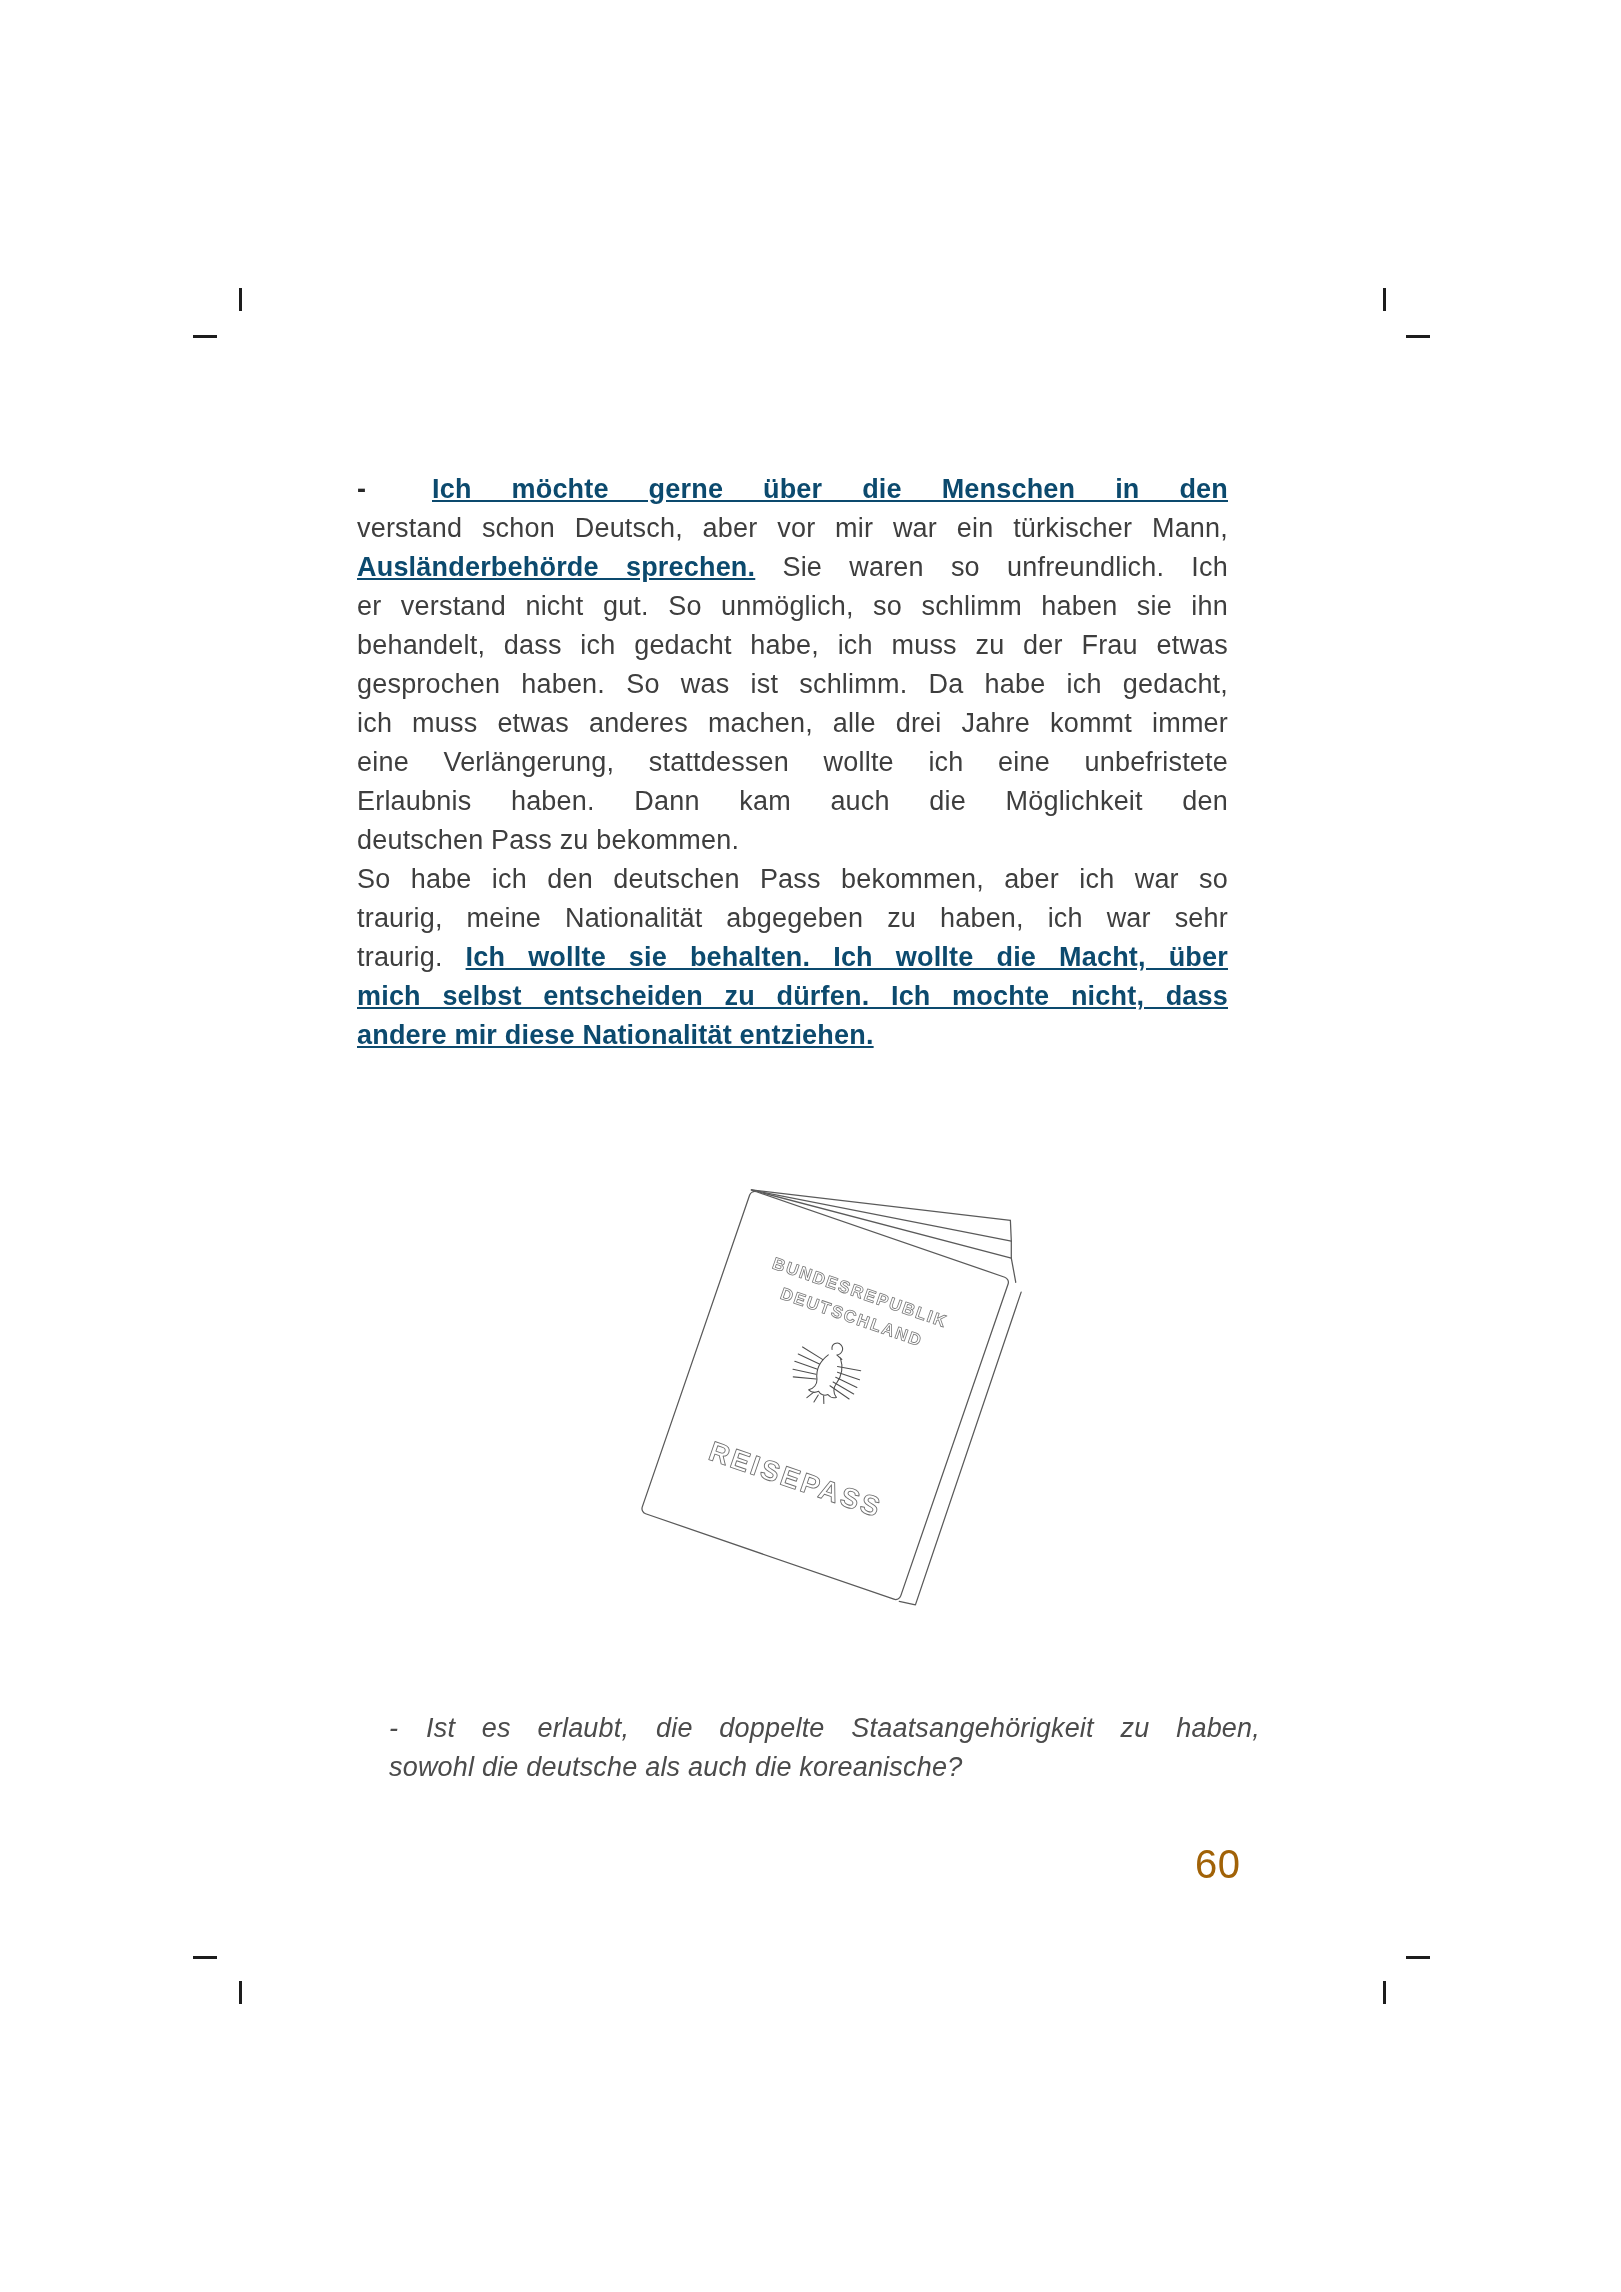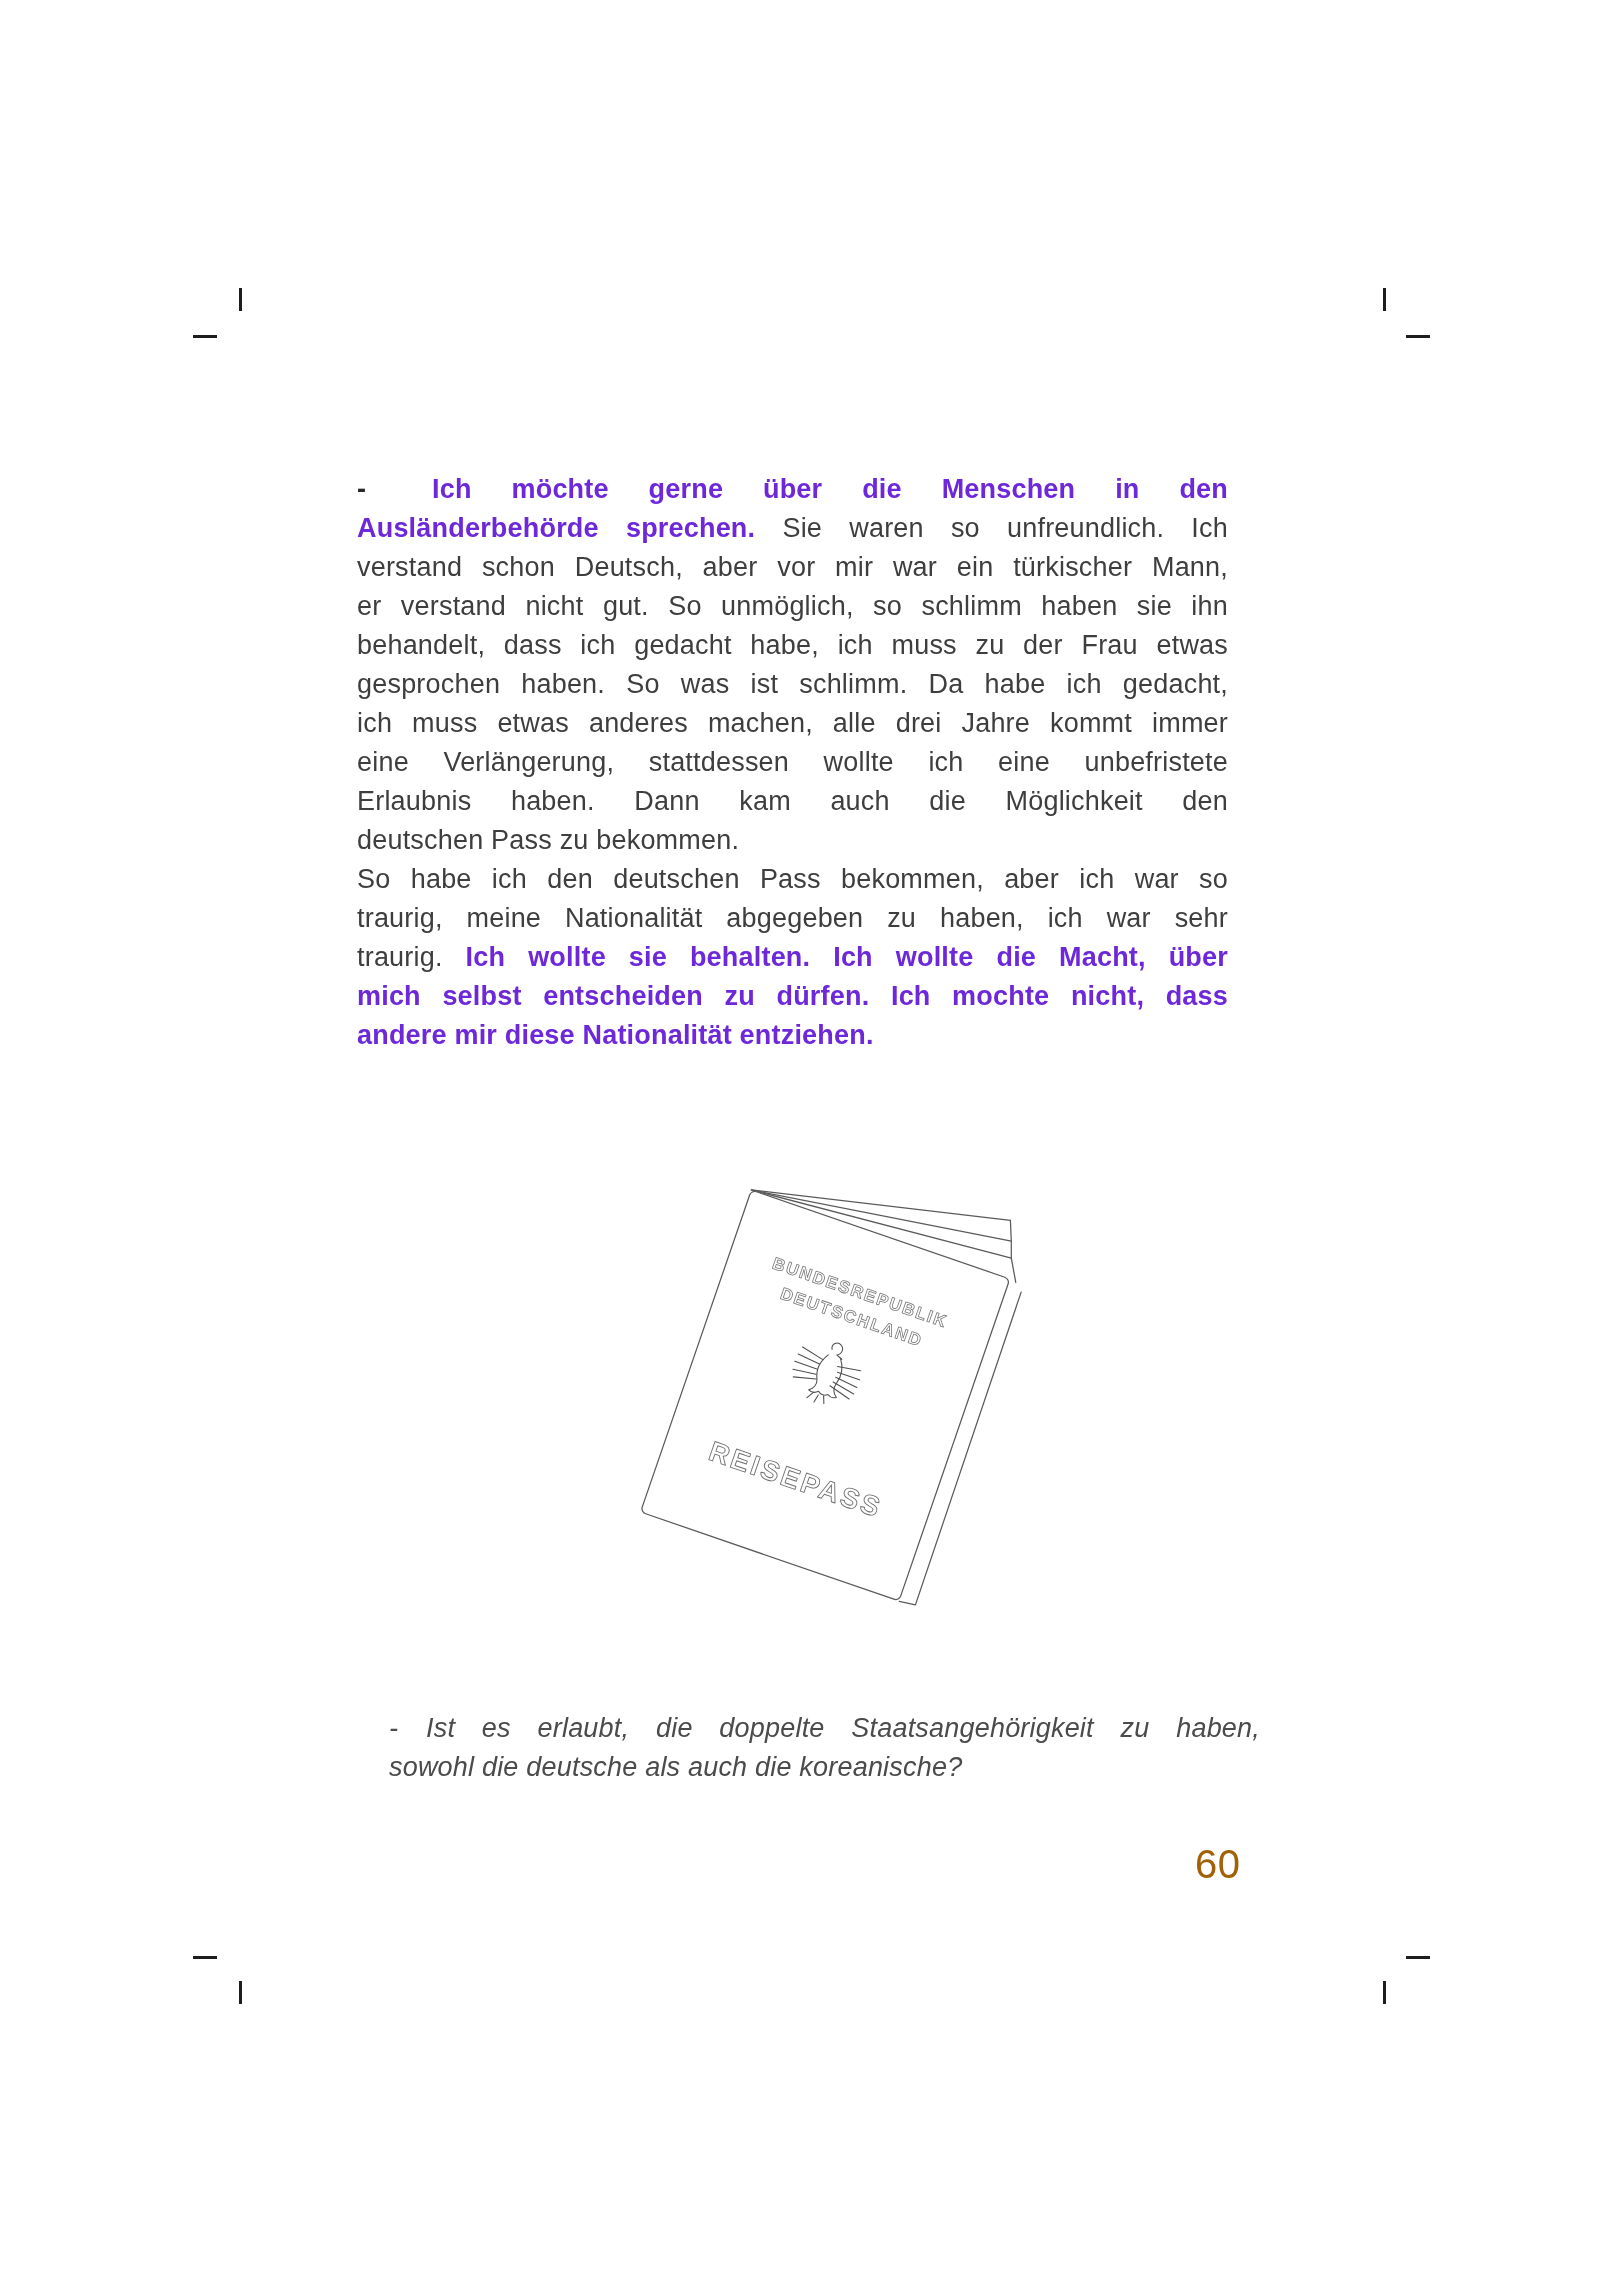--- a/index.html
+++ b/index.html
@@ -22,21 +22,21 @@
   .mk-br-v{left:1383px;top:1981px;width:2.7px;height:23px;}
 
   
   .answer{
     position:absolute;left:357px;top:470px;width:871px;
     font-size:27px;line-height:39px;color:#3e3e3e;letter-spacing:0.2px;
   }
   .line{white-space:nowrap;}
   .line.just{text-align:justify;text-align-last:justify;text-justify:inter-word;}
   .r{font-weight:400;}
-  .b{font-weight:700;color:#6d28d9;}
+  .b{font-weight:700;color:#0c4a6e;text-decoration:underline;}
   .dash-a{display:inline-block;width:75px;font-weight:700;color:#282828;}
 
   
   .question{
     position:absolute;left:357px;top:1709px;width:871px;
     font-size:27px;line-height:39px;font-style:italic;color:#4b4b4b;letter-spacing:0.2px;margin-left:32px;
   }
   .dash-q{display:inline-block;width:37px;}
 
   .pagenum{
@@ -56,22 +56,22 @@
   <div class="mark mk-tl-h"></div>
   <div class="mark mk-tr-v"></div>
   <div class="mark mk-tr-h"></div>
   <div class="mark mk-bl-h"></div>
   <div class="mark mk-bl-v"></div>
   <div class="mark mk-br-h"></div>
   <div class="mark mk-br-v"></div>
 
   <div class="answer">
       <div class="line just"><span class="dash-a">-</span><span class="b">Ich möchte gerne über die Menschen in den</span></div>
+      <div class="line just"><span class="r">verstand schon Deutsch, aber vor mir war ein türkischer Mann,</span></div>
       <div class="line just"><span class="b">Ausländerbehörde sprechen.</span><span class="r"> Sie waren so unfreundlich. Ich</span></div>
-      <div class="line just"><span class="r">verstand schon Deutsch, aber vor mir war ein türkischer Mann,</span></div>
       <div class="line just"><span class="r">er verstand nicht gut. So unmöglich, so schlimm haben sie ihn</span></div>
       <div class="line just"><span class="r">behandelt, dass ich gedacht habe, ich muss zu der Frau etwas</span></div>
       <div class="line just"><span class="r">gesprochen haben. So was ist schlimm. Da habe ich gedacht,</span></div>
       <div class="line just"><span class="r">ich muss etwas anderes machen, alle drei Jahre kommt immer</span></div>
       <div class="line just"><span class="r">eine Verlängerung, stattdessen wollte ich eine unbefristete</span></div>
       <div class="line just"><span class="r">Erlaubnis haben. Dann kam auch die Möglichkeit den</span></div>
       <div class="line"><span class="r">deutschen Pass zu bekommen.</span></div>
       <div class="line just"><span class="r">So habe ich den deutschen Pass bekommen, aber ich war so</span></div>
       <div class="line just"><span class="r">traurig, meine Nationalität abgegeben zu haben, ich war sehr</span></div>
       <div class="line just"><span class="r">traurig. </span><span class="b">Ich wollte sie behalten. Ich wollte die Macht, über</span></div>

